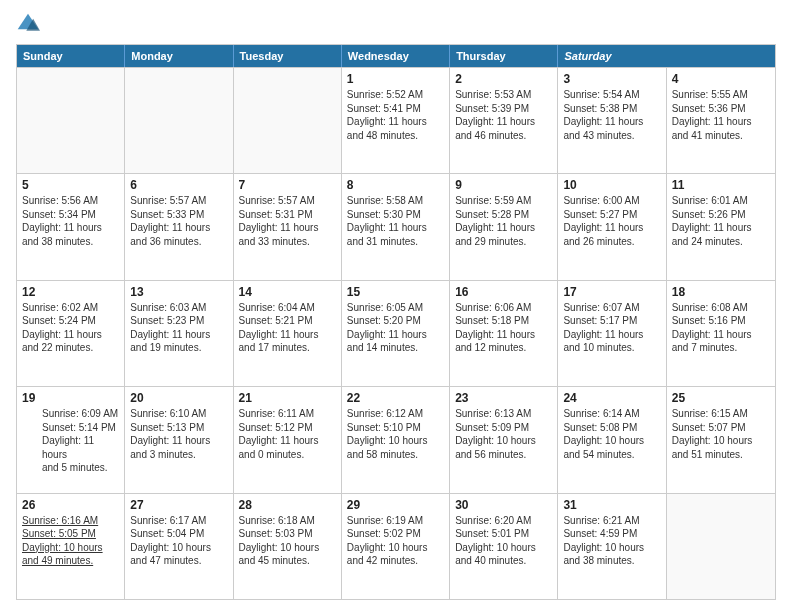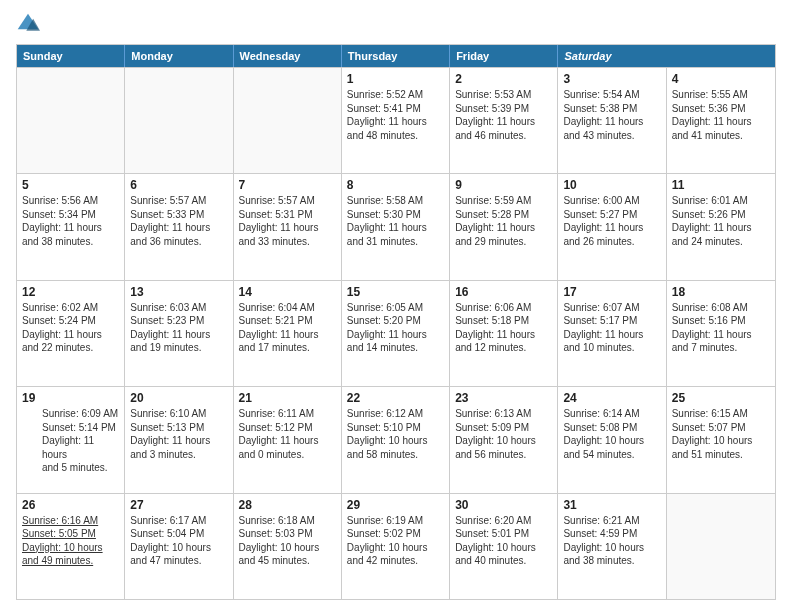--- a/index.html
+++ b/index.html
@@ -122,23 +122,23 @@
     <div class="title-block">
       <div class="month-title"></div>
       <div class="subtitle"></div>
     </div>
   </div>
 
   <div class="calendar">
     <div class="cal-header">
     <div class="cal-header-cell">Sunday</div>
         <div class="cal-header-cell">Monday</div>
+        <div class="cal-header-cell">Tuesday</div>
         <div class="cal-header-cell">Wednesday</div>
         <div class="cal-header-cell">Thursday</div>
-        <div class="cal-header-cell">Friday</div>
         <div class="cal-header-cell">Saturday</div>
       </div>
     <div class="cal-body">
     <div class="cal-row">
           <div class="cal-cell empty"></div>
           <div class="cal-cell empty"></div>
           <div class="cal-cell empty"></div>
           <div class="cal-cell">
             <div class="cell-date">1</div>
             <div class="cell-info" style="white-space: pre-line;">Sunrise: 5:52 AM

